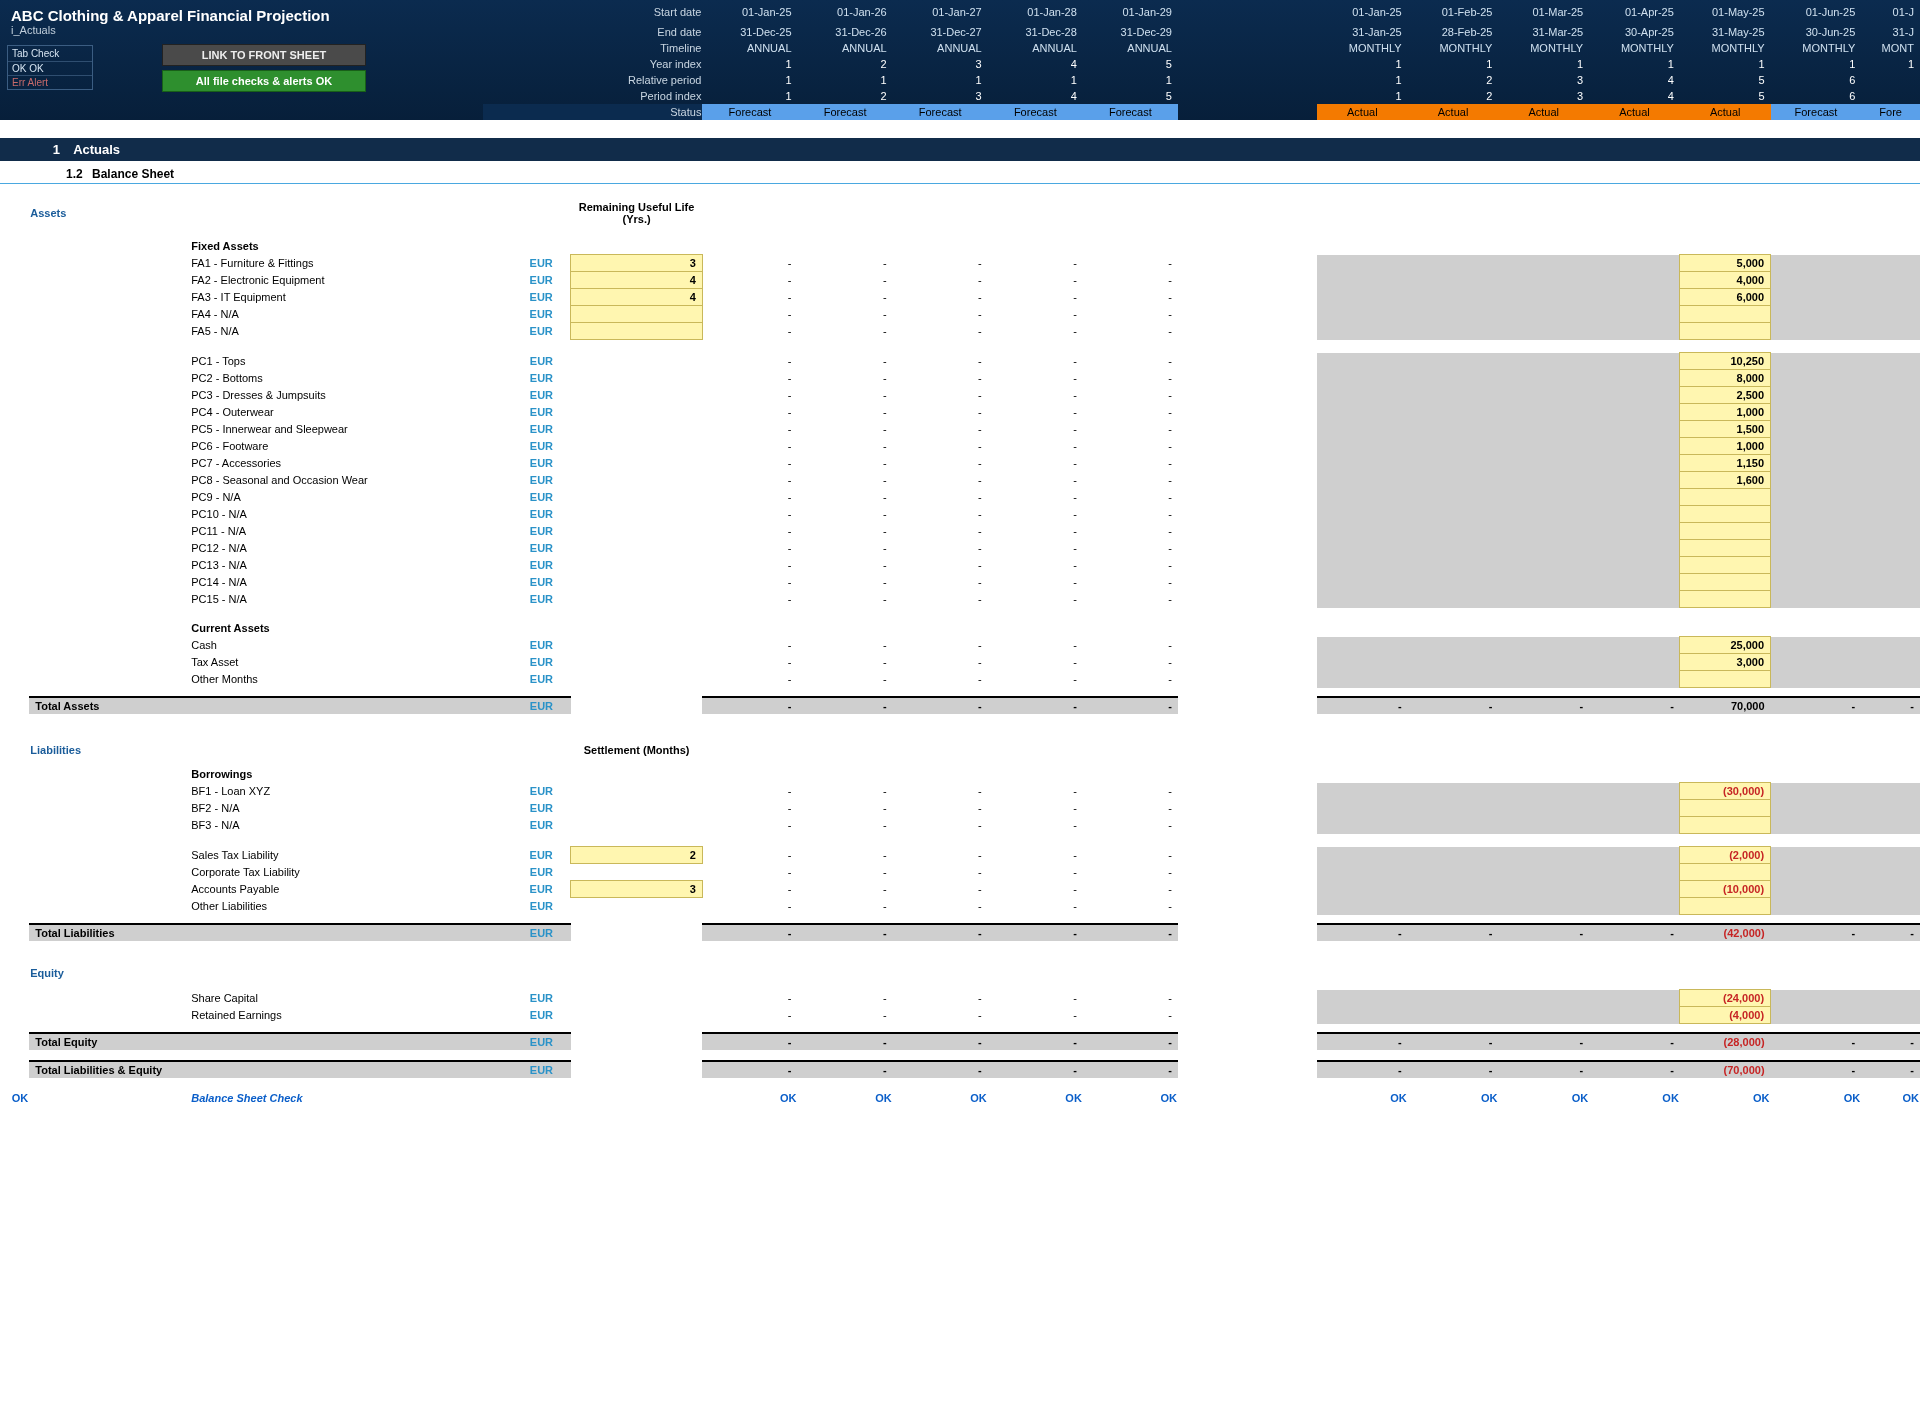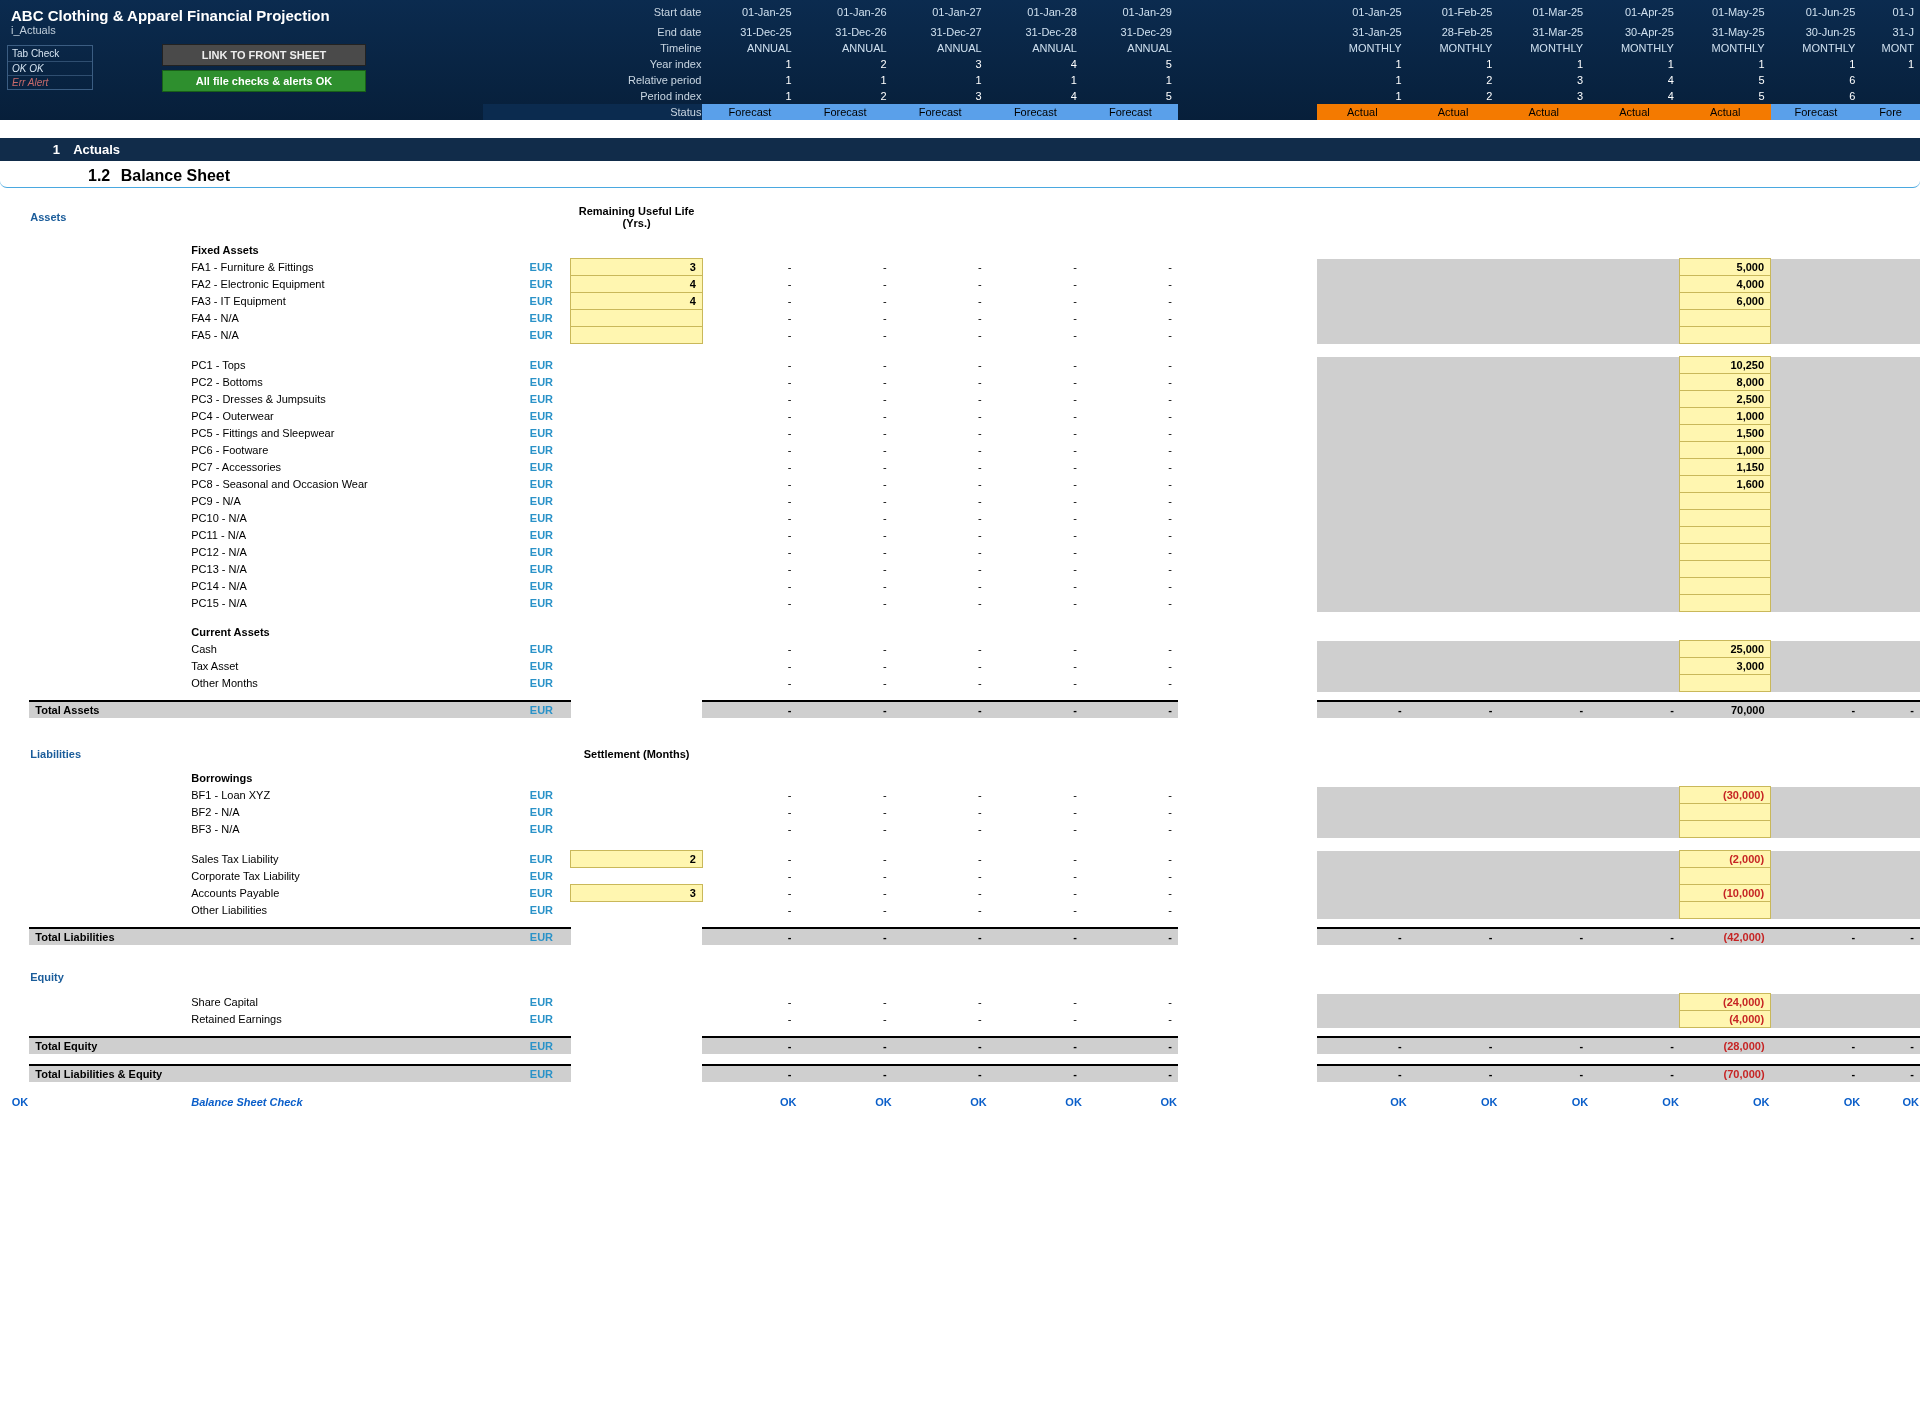--- a/index.html
+++ b/index.html
@@ -8,35 +8,35 @@
 .hdr{background:#0a2540;background:linear-gradient(#0b2b4f,#071f3a);color:#c9d6e2;}
 .hdr .lbl{color:#c9d6e2;text-align:right;font-weight:normal;}
 .hdr .title{font-size:15px;font-weight:bold;color:#fff;padding:6px 0 0 10px;}
 .hdr .sub{color:#c0cedb;padding-left:10px;font-size:11px;}
 .hdr td{height:15px;vertical-align:middle;}
 .hdr .val{color:#cfe0ef;text-align:right;padding-right:6px;}
 .hdr .white{color:#fff;text-align:right;padding-right:6px;}
 
 .tabbox{border:1px solid #3b5d82;width:84px;margin:4px 0 0 6px;font-size:10px;}
 .tabbox .hd{padding:2px 4px;color:#d7e5f2;}
-.tabbox .row{padding:1px 4px;color:#d7e5f2;border-top:1px solid #2f4e70;font-style:italic;}
+.tabbox .row{padding:1px 4px;color:#d7e5f2;border-top:1px solid #2f4e70;}
 .tabbox .err{color:#c86a6a;}
 
 .linkbtn{width:190px;text-align:center;padding:4px 6px;font-weight:bold;font-size:11px;margin-bottom:4px;}
 .btn1{background:#4a4a4a;color:#eee;border:1px solid #222;}
 .btn2{background:#2e8f2e;color:#fff;border:1px solid #186018;}
 
 .status td{height:15px;font-size:11px;font-weight:normal;}
 .forecast{background:#5aa0ea;color:#000;text-align:center;}
 .actual{background:#f47a00;color:#000;text-align:center;}
 .mforecast{background:#5aa0ea;color:#000;text-align:center;}
 
 .band{background:#112c4a;color:#fff;padding:4px 10px;font-weight:bold;font-size:13px;}
 .band span.num{display:inline-block;width:50px;text-align:right;margin-right:10px;}
-.subband{color:#000;font-weight:bold;font-size:16px;padding:6px 0 2px 88px;border-bottom:1px solid #4aa8e0;border-radius:7px;}
+.subband{color:#000;font-weight:bold;font-size:12px;padding:6px 0 2px 66px;border-bottom:1px solid #4aa8e0;}
 .subband .snum{font-weight:bold;margin-right:6px;}
 
 .sheet{position:relative;}
 .colhdr{font-weight:bold;text-align:center;}
 .sectnm{color:#1a5c9a;font-weight:bold;}
 .gh{font-weight:bold;}
 .eur{color:#2a92c8;font-weight:bold;text-align:center;}
 td.cell{text-align:right;padding-right:6px;}
 td.dash{text-align:right;padding-right:6px;color:#000;}
 .yellow{background:#fff6b0;border:1px solid #c9b85a;text-align:center;font-weight:bold;}
@@ -464,21 +464,21 @@
           <td class="grey"></td>
           <td class="grey"></td>
           <td class="grey"></td>
           <td class="yellow cell">1,000</td>
           <td class="grey"></td>
           <td class="grey"></td>
         </tr>
         <tr>
           <td></td>
           <td></td>
-          <td>PC5 - Fittings and Sleepwear</td>
+          <td>PC5 - Innerwear and Sleepwear</td>
           <td class="eur">EUR</td>
           <td></td>
           <td class="dash">-</td>
           <td class="dash">-</td>
           <td class="dash">-</td>
           <td class="dash">-</td>
           <td class="dash">-</td>
           <td></td>
           <td class="grey"></td>
           <td class="grey"></td>

